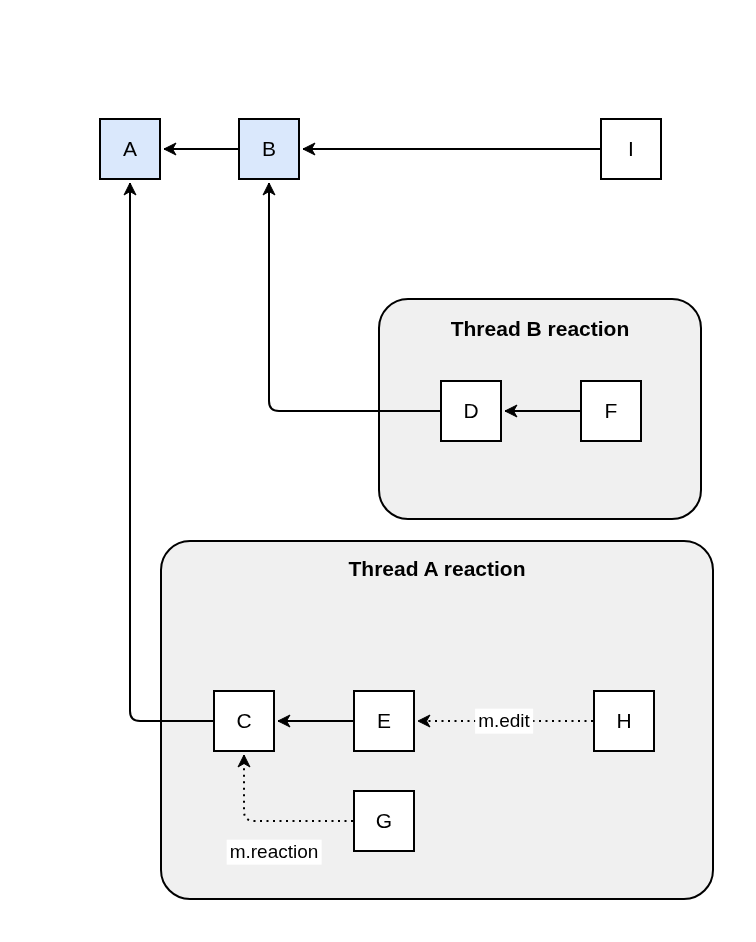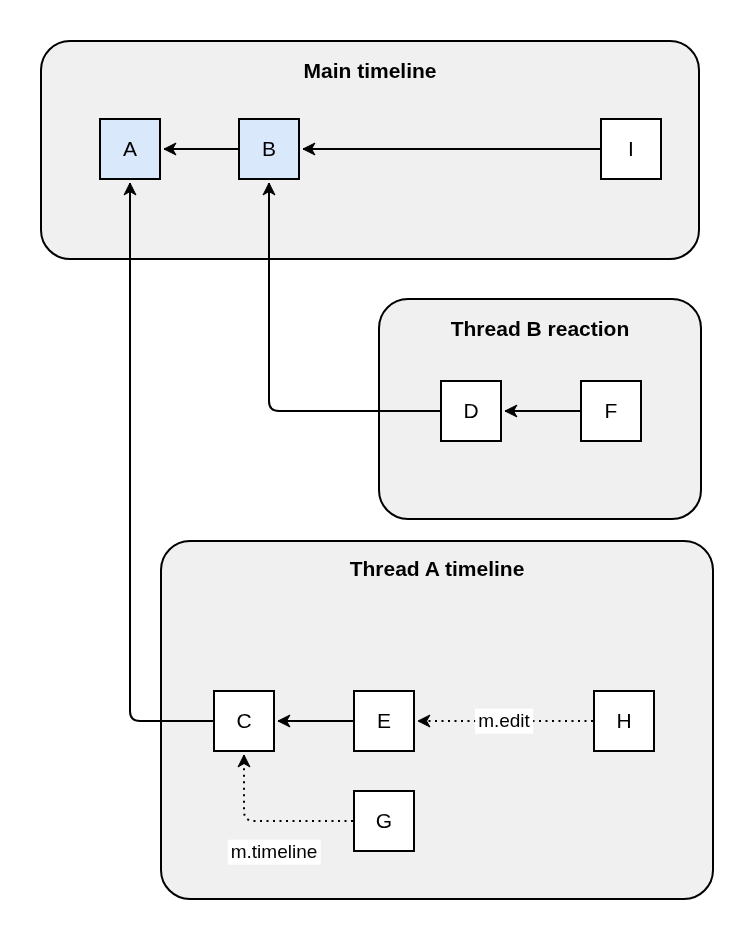--- a/index.html
+++ b/index.html
@@ -84,28 +84,25 @@
     z-index: 4;
   }
   #label-edit     { left: 504px; top: 721px; }
   #label-reaction { left: 274px; top: 852px; }
 </style>
 </head>
 <body>
 
 <div class="canvas">
 
-  <div class="container-box" id="container-main">
-    <div class="container-title">Main timeline</div>
-  </div>
   <div class="container-box" id="container-thread-b">
     <div class="container-title">Thread B reaction</div>
   </div>
   <div class="container-box" id="container-thread-a">
-    <div class="container-title">Thread A timeline</div>
+    <div class="container-title">Thread A reaction</div>
   </div>
 
   <svg class="edges" viewBox="0 0 756 942">
     <defs>
       <marker id="arrow" markerUnits="userSpaceOnUse" markerWidth="16" markerHeight="16" refX="13" refY="7" orient="auto">
         <path d="M1,1 L13,7 L1,13 L4.5,7 Z" fill="#000000" stroke="#000000" stroke-width="1"></path>
       </marker>
     </defs>
 
     <path class="edge" d="M 238 149 L 164 149" marker-end="url(#arrow)"></path>
@@ -147,15 +144,15 @@
     <span>E</span>
   </div>
   <div class="node" id="node-h">
     <span>H</span>
   </div>
   <div class="node" id="node-g">
     <span>G</span>
   </div>
 
   <span class="edge-label" id="label-edit">m.edit</span>
-  <span class="edge-label" id="label-reaction">m.timeline</span>
+  <span class="edge-label" id="label-reaction">m.reaction</span>
 
 </div>
 
 </body></html>

